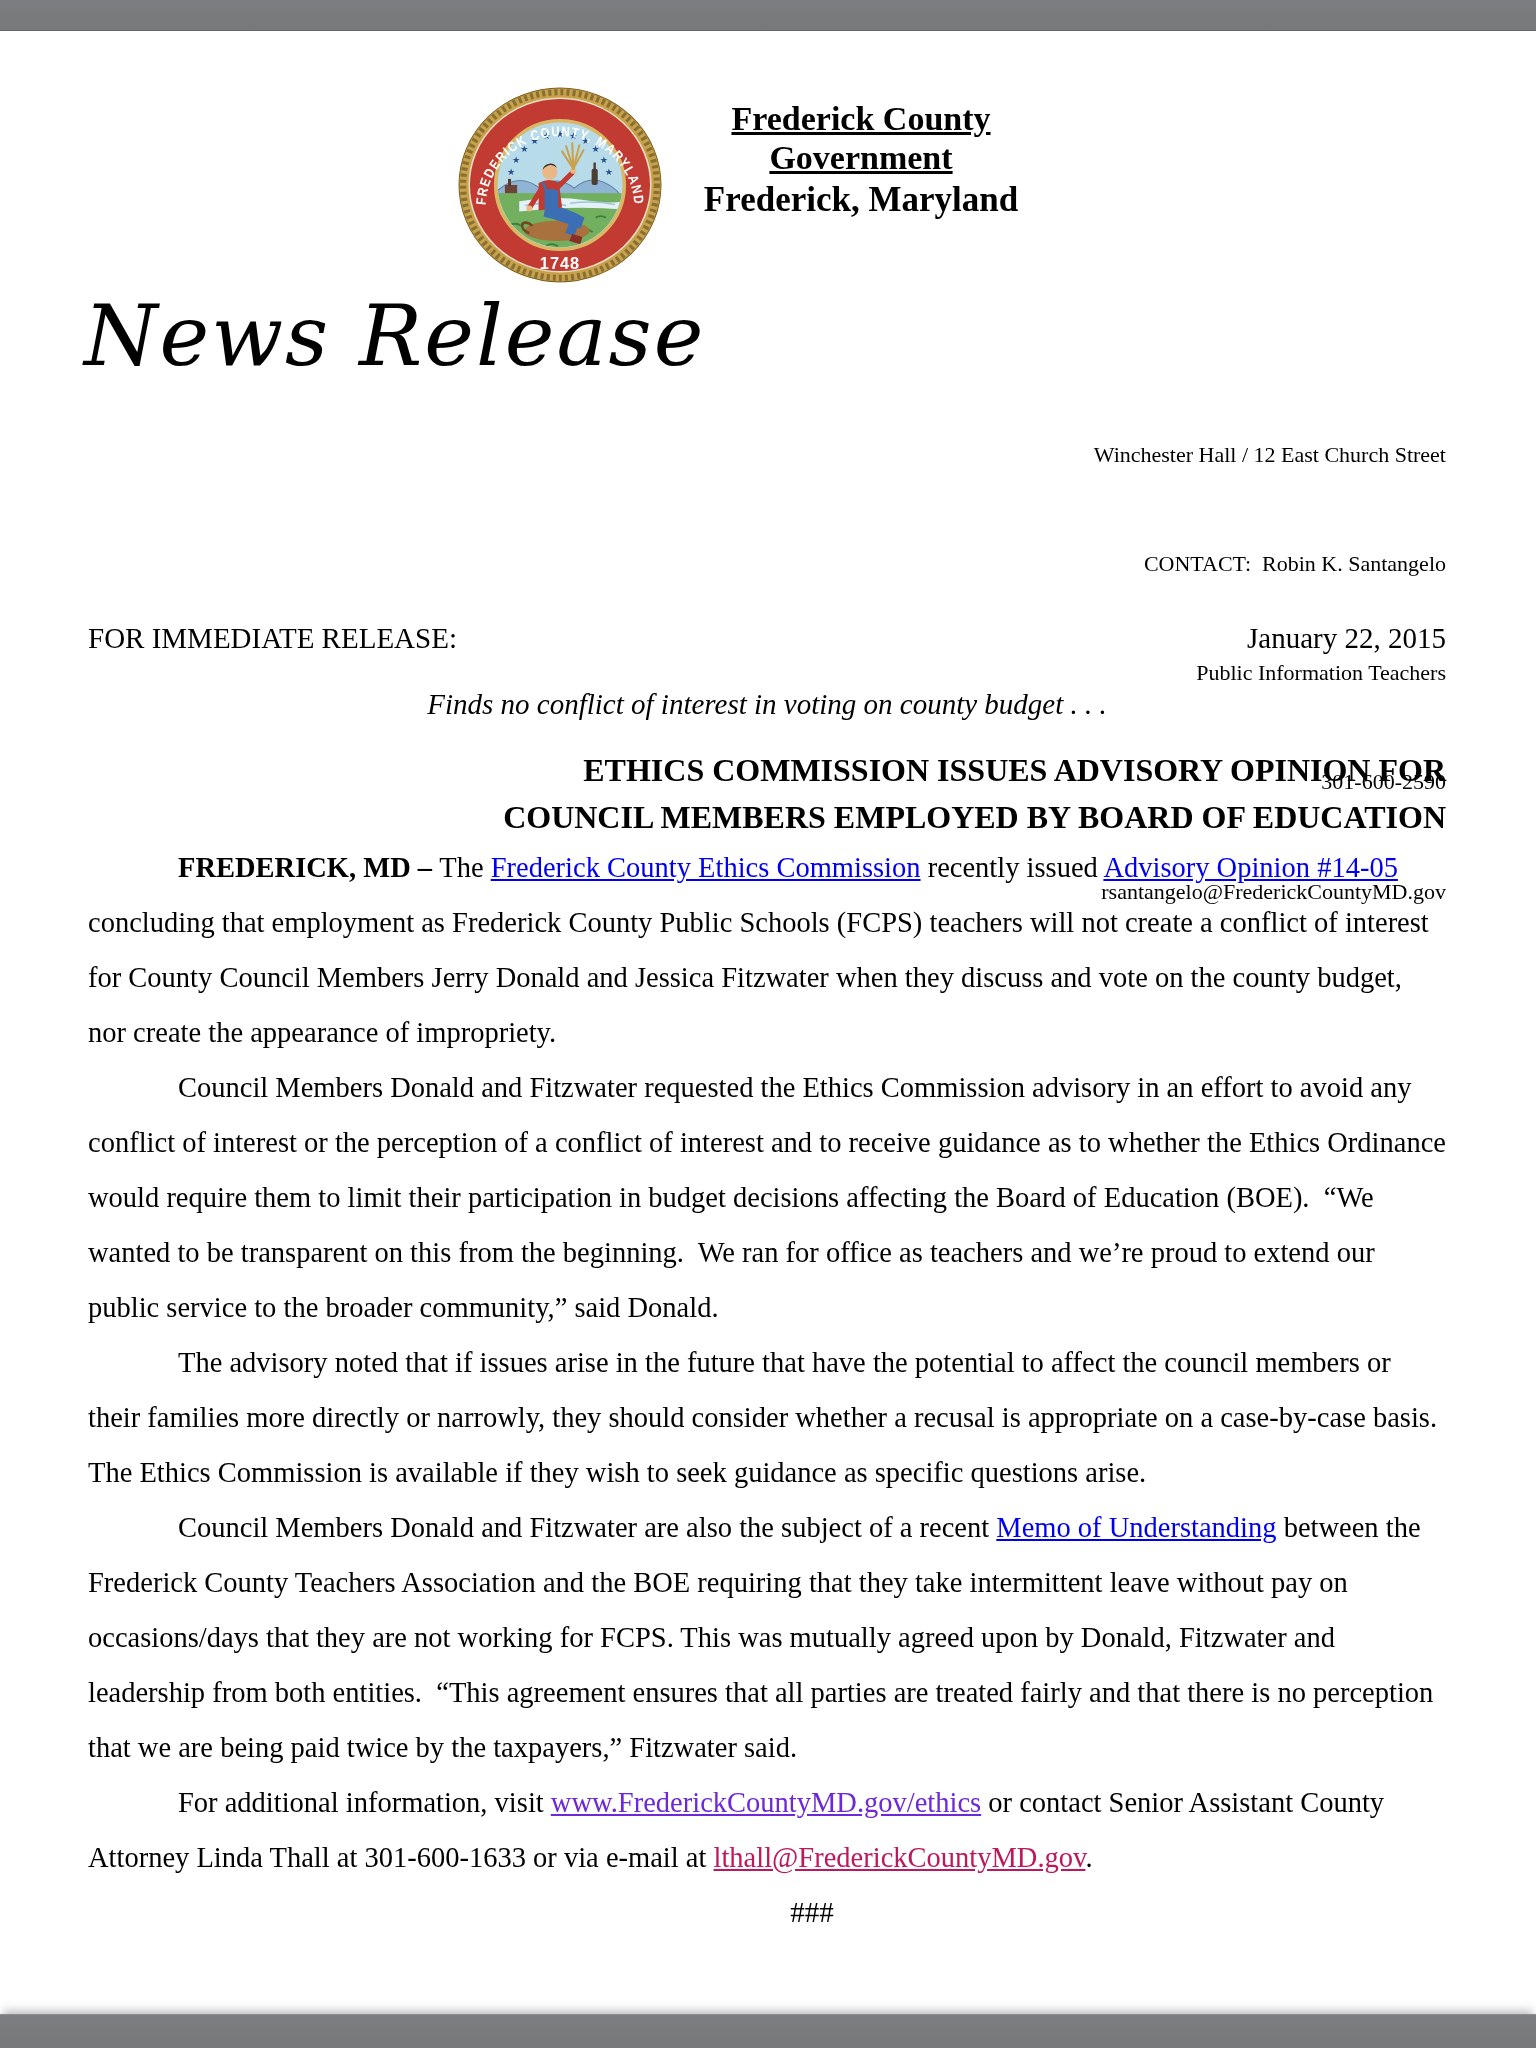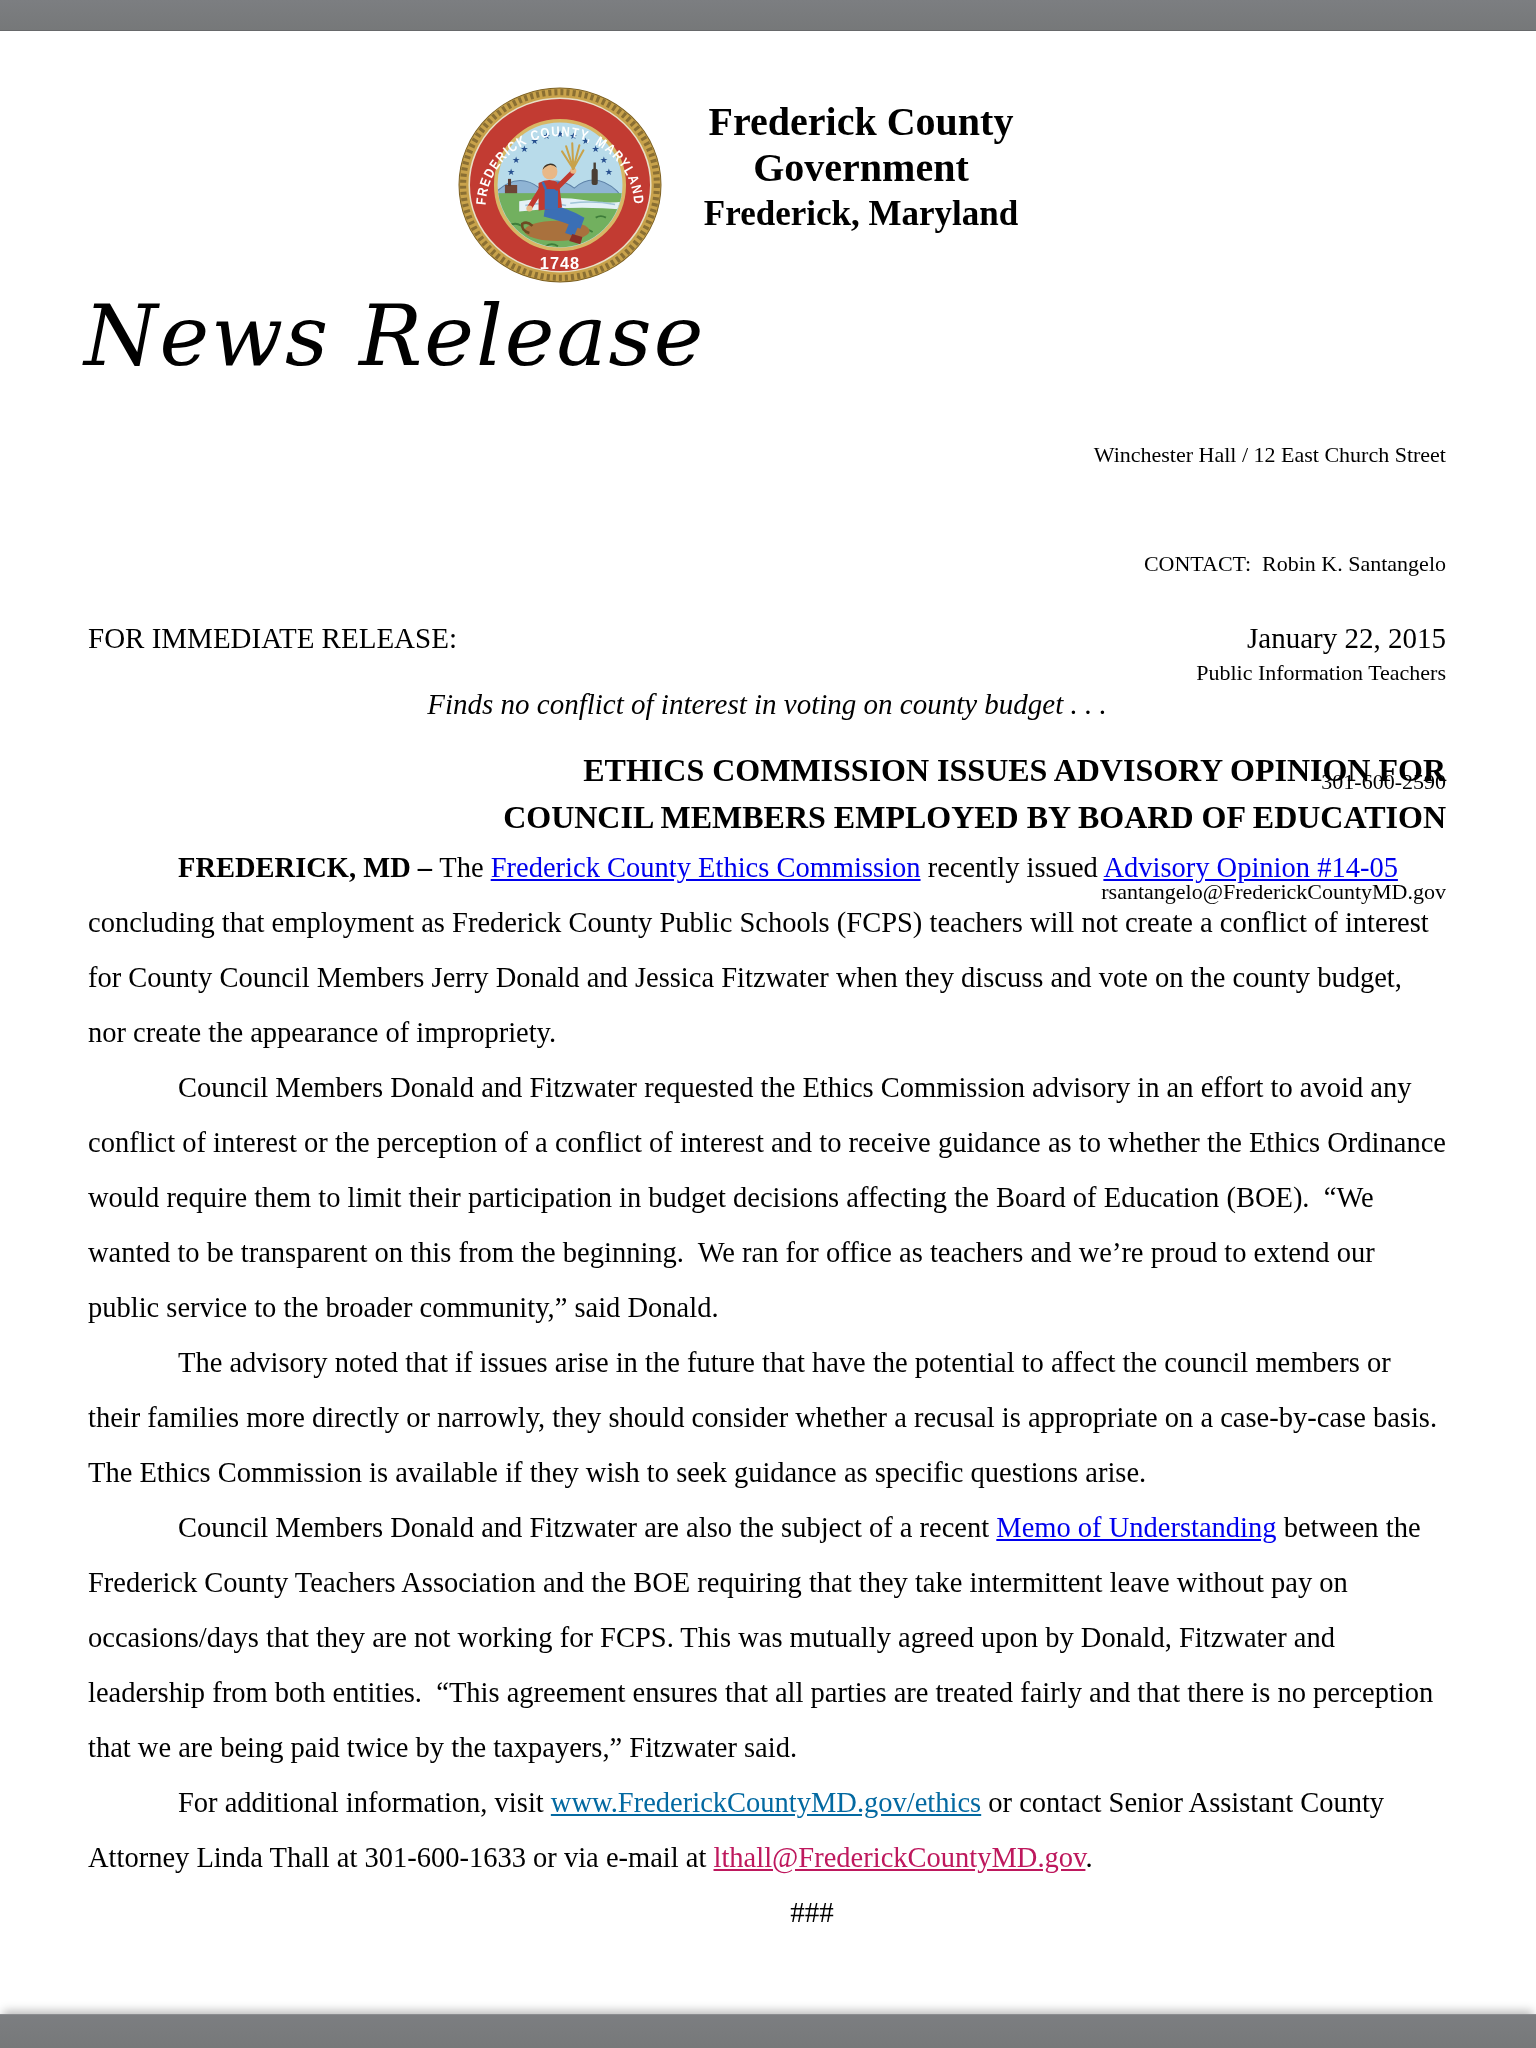--- a/index.html
+++ b/index.html
@@ -26,21 +26,21 @@
 
   
   .seal { position: absolute; left: 458px; top: 87px; width: 204px; height: 196px; }
   .seal svg { width: 100%; height: 100%; display: block; }
   .seal .ring-text { font-family: "Liberation Sans", sans-serif; font-weight: bold; fill: #ffffff; }
 
   .org-block {
     position: absolute; left: 601px; top: 99px; width: 520px;
     text-align: center; font-weight: bold; line-height: 1.16;
   }
-  .org-line-big { font-size: 40px; }
+  .org-line-big { font-size: 34px; text-decoration: underline; }
   .org-line-small { font-size: 35px; margin-top: 2px; }
 
   .masthead {
     position: absolute; left: 84px; top: 288px;
     font-family: "DejaVu Serif", serif;
     font-style: italic; font-size: 84px; line-height: 1.15;
     letter-spacing: 2px;
   }
 
   .contact-block {
@@ -189,18 +189,18 @@
   <div class="headline">
     <div>ETHICS COMMISSION ISSUES ADVISORY OPINION FOR</div>
     <div>COUNCIL MEMBERS EMPLOYED BY BOARD OF EDUCATION</div>
   </div>
 
   <div class="body-copy">
     <p><b>FREDERICK, MD – </b><span>The </span><a href="#" class="doc-link" style="color: rgb(0, 0, 238);">Frederick County Ethics Commission</a><span> recently issued </span><a href="#" class="doc-link" style="color: rgb(0, 0, 238);">Advisory Opinion #14-05</a><span> concluding that employment as Frederick County Public Schools (FCPS) teachers will not create a conflict of interest for County Council Members Jerry Donald and Jessica Fitzwater when they discuss and vote on the county budget, nor create the appearance of impropriety.</span></p>
     <p><span>Council Members Donald and Fitzwater requested the Ethics Commission advisory in an effort to avoid any conflict of interest or the perception of a conflict of interest and to receive guidance as to whether the Ethics Ordinance would require them to limit their participation in budget decisions affecting the Board of Education (BOE).  “We wanted to be transparent on this from the beginning.  We ran for office as teachers and we’re proud to extend our public service to the broader community,” said Donald.</span></p>
     <p><span>The advisory noted that if issues arise in the future that have the potential to affect the council members or their families more directly or narrowly, they should consider whether a recusal is appropriate on a case-by-case basis.  The Ethics Commission is available if they wish to seek guidance as specific questions arise.</span></p>
     <p><span>Council Members Donald and Fitzwater are also the subject of a recent </span><a href="#" class="doc-link" style="color: rgb(0, 0, 238);">Memo of Understanding</a><span> between the Frederick County Teachers Association and the BOE requiring that they take intermittent leave without pay on occasions/days that they are not working for FCPS. This was mutually agreed upon by Donald, Fitzwater and leadership from both entities.  “This agreement ensures that all parties are treated fairly and that there is no perception that we are being paid twice by the taxpayers,” Fitzwater said.</span></p>
-    <p><span>For additional information, visit </span><a href="#" class="doc-link" style="color: #0369a1;">www.FrederickCountyMD.gov/ethics</a><span> or contact Senior Assistant County Attorney Linda Thall at 301-600-1633 or via e-mail at </span><a href="#" class="doc-link" style="color: #be185d;">lthall@FrederickCountyMD.gov</a><span>.</span></p>
+    <p><span>For additional information, visit </span><a href="#" class="doc-link" style="color: #6d28d9;">www.FrederickCountyMD.gov/ethics</a><span> or contact Senior Assistant County Attorney Linda Thall at 301-600-1633 or via e-mail at </span><a href="#" class="doc-link" style="color: #be185d;">lthall@FrederickCountyMD.gov</a><span>.</span></p>
     <p class="end-mark">###</p>
   </div>
 
   <div class="frame-bar bottom"></div>
 </div>
 
 </body></html>

